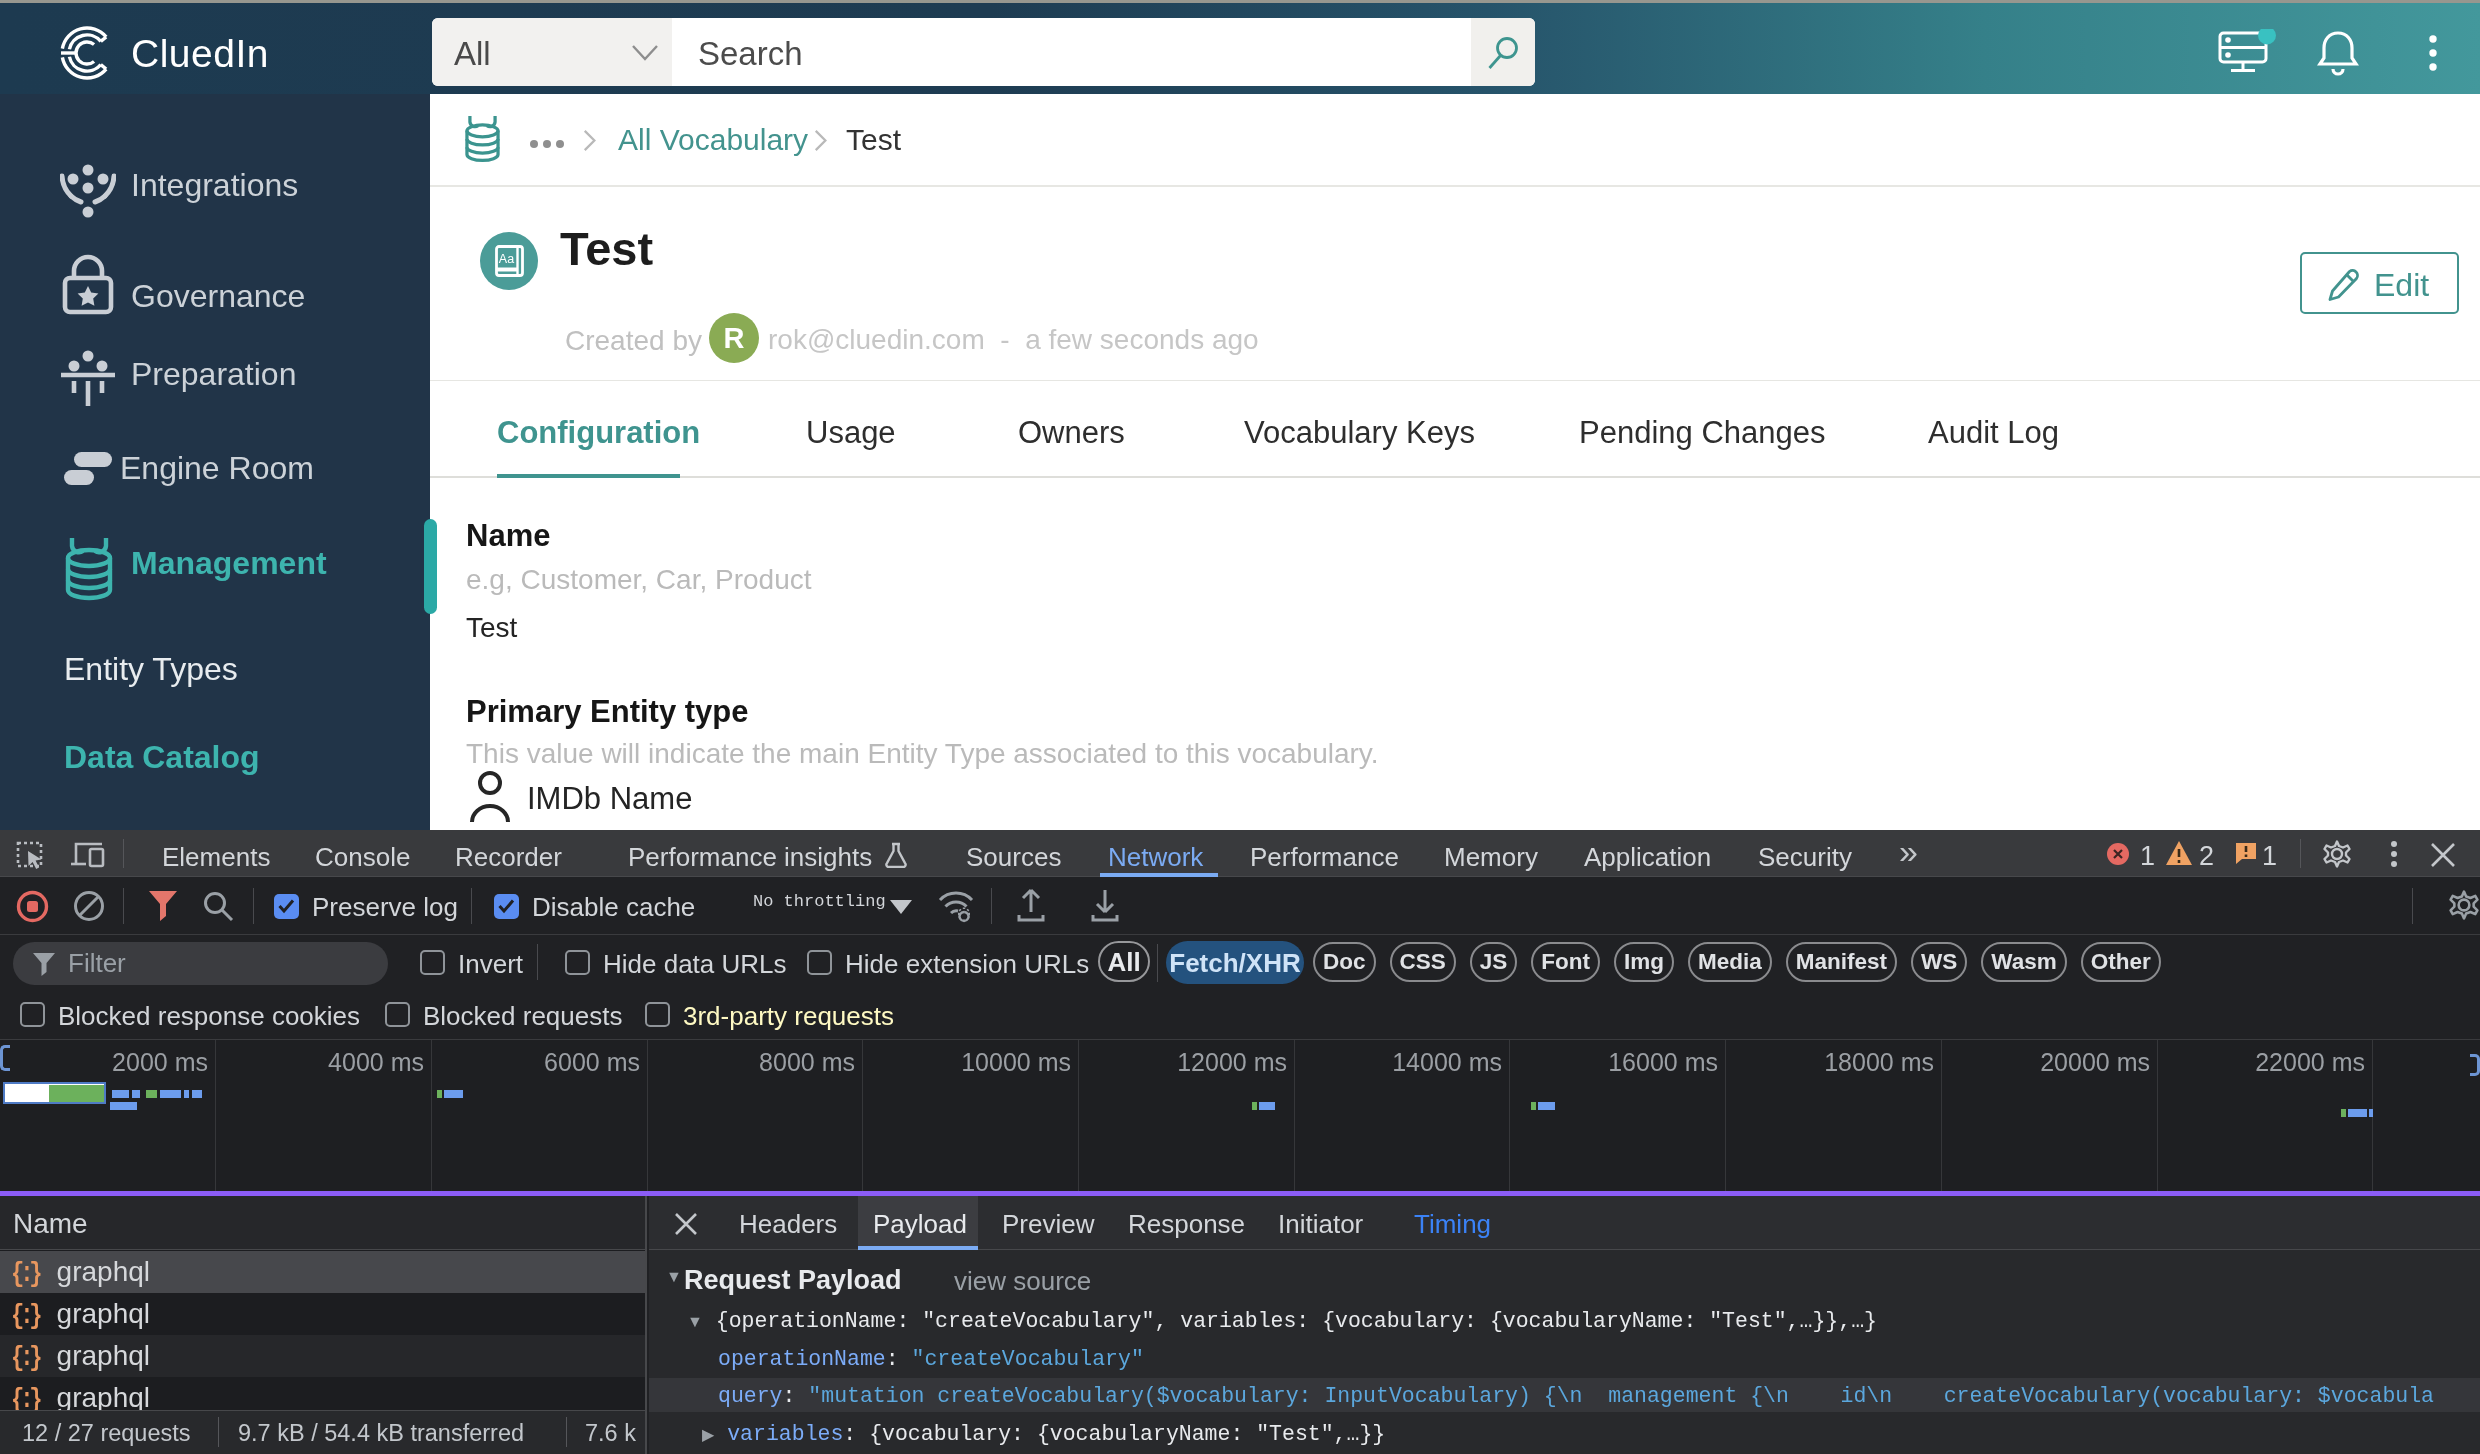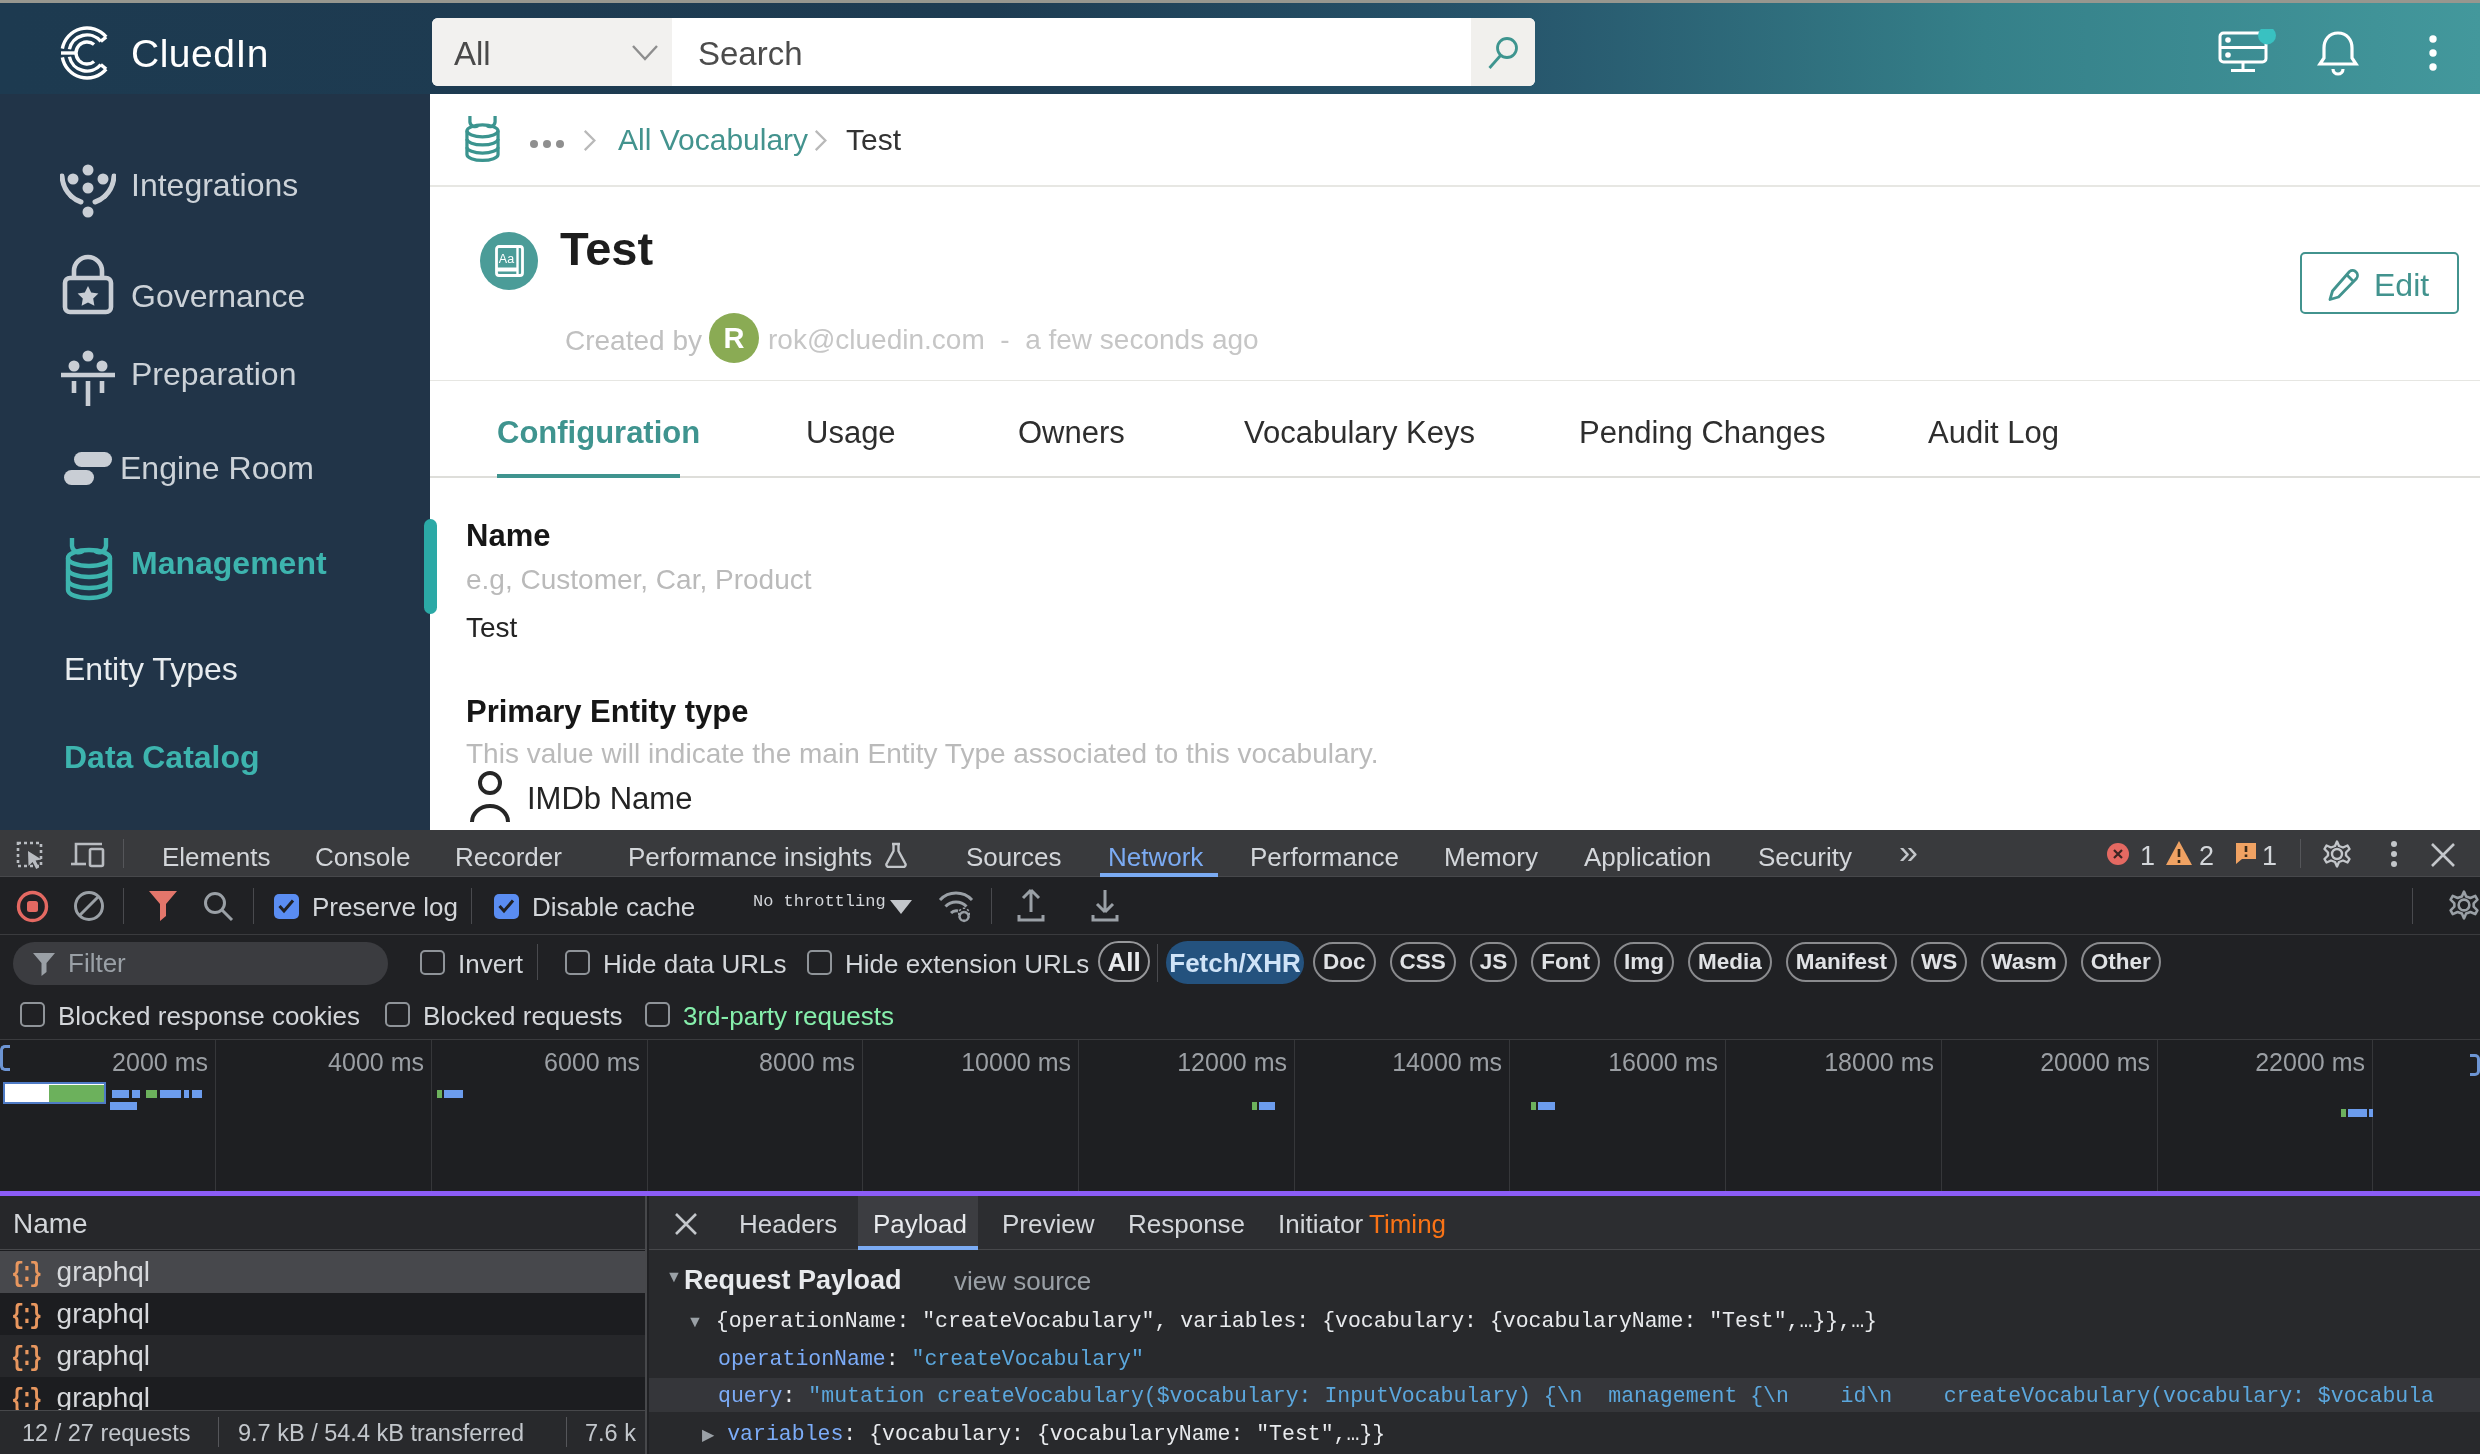--- a/index.html
+++ b/index.html
@@ -352,21 +352,21 @@
         <div class="pill">Wasm</div>
         <div class="pill">Other</div>
     </div>
 
     <div class="abs" style="left:0;top:160px;width:2480px;height:50px;border-bottom:1px solid #3a3b3e;"></div>
     <div class="abs" style="left:20px;top:172px;width:25px;height:25px;border:2.4px solid #8f9499;border-radius:5px;"></div>
     <div class="abs" style="left:58px;top:171px;font-size:26px;color:#d3d6da;">Blocked response cookies</div>
     <div class="abs" style="left:385px;top:172px;width:25px;height:25px;border:2.4px solid #8f9499;border-radius:5px;"></div>
     <div class="abs" style="left:423px;top:171px;font-size:26px;color:#d3d6da;">Blocked requests</div>
     <div class="abs" style="left:645px;top:172px;width:25px;height:25px;border:2.4px solid #8f9499;border-radius:5px;"></div>
-    <div class="abs" style="left:683px;top:171px;font-size:26px;color:#86efac;">3rd-party requests</div>
+    <div class="abs" style="left:683px;top:171px;font-size:26px;color:#fef9c3;">3rd-party requests</div>
 
     <div id="timeline" class="abs" style="left:0;top:210px;width:2480px;height:156px;background:#1e1f22;border-bottom:5px solid #8b5cf6;overflow:hidden;">
       <div class="grid" style="left:215px;"></div>
         <div class="grid" style="left:431px;"></div>
       <div class="grid" style="left:647px;"></div>
         <div class="grid" style="left:862px;"></div>
       <div class="grid" style="left:1078px;"></div>
         <div class="grid" style="left:1294px;"></div>
       <div class="grid" style="left:1509px;"></div>
         <div class="grid" style="left:1725px;"></div>
@@ -434,21 +434,21 @@
       <svg class="abs" style="left:25px;top:16px;" width="24" height="24" viewBox="0 0 24 24">
           <path d="M2 2 L22 22 M22 2 L2 22" stroke="#c3c6ca" stroke-width="2.6"></path>
         </svg>
       <div class="abs" style="left:90px;top:13px;font-size:26px;color:#d3d6da;">Headers</div>
       <div class="abs" style="left:209px;top:0;width:120px;height:54px;background:#3c3d41;"></div>
       <div class="abs" style="left:224px;top:13px;font-size:26px;color:#e8eaed;">Payload</div>
       <div class="abs" style="left:209px;top:50px;width:120px;height:4px;background:#7babf3;"></div>
       <div class="abs" style="left:353px;top:13px;font-size:26px;color:#d3d6da;">Preview</div>
       <div class="abs" style="left:479px;top:13px;font-size:26px;color:#d3d6da;">Response</div>
       <div class="abs" style="left:629px;top:13px;font-size:26px;color:#d3d6da;">Initiator</div>
-      <div class="abs" style="left:720px;top:13px;font-size:26px;color:#f97316;text-align:center;">Timing</div>
+      <div class="abs" style="left:765px;top:13px;font-size:26px;color:#3b82f6;text-align:center;">Timing</div>
 
       <div class="abs" style="left:17px;top:72px;font-size:16px;color:#9aa0a6;">▼</div>
       <div class="abs" style="left:35px;top:69px;font-size:27px;font-weight:700;color:#e8eaed;">Request Payload</div>
       <div class="abs" style="left:305px;top:70px;font-size:26px;color:#9aa0a6;">view source</div>
 
       <div class="mono abs" style="left:38px;top:113px;"><span class="tri">▼</span>&nbsp;<span class="w">{operationName: "createVocabulary", variables: {vocabulary: {vocabularyName: "Test",…}},…}</span></div>
       <div class="mono abs" style="left:69px;top:151px;"><span class="k">operationName</span><span class="w">: </span><span class="s">"createVocabulary"</span></div>
       <div class="abs" style="left:0;top:182px;width:1831px;height:34px;background:#35363a;"></div>
       <div class="mono abs" style="left:69px;top:188px;white-space:nowrap;"><span class="k">query</span><span class="w">: </span><span class="s">"mutation createVocabulary($vocabulary: InputVocabulary) {\n&nbsp; management {\n&nbsp;&nbsp;&nbsp; id\n&nbsp;&nbsp;&nbsp; createVocabulary(vocabulary: $vocabula</span></div>
       <div class="mono abs" style="left:53px;top:226px;"><span class="tri">▶</span>&nbsp;<span class="k">variables</span><span class="w">: {vocabulary: {vocabularyName: "Test",…}}</span></div>

